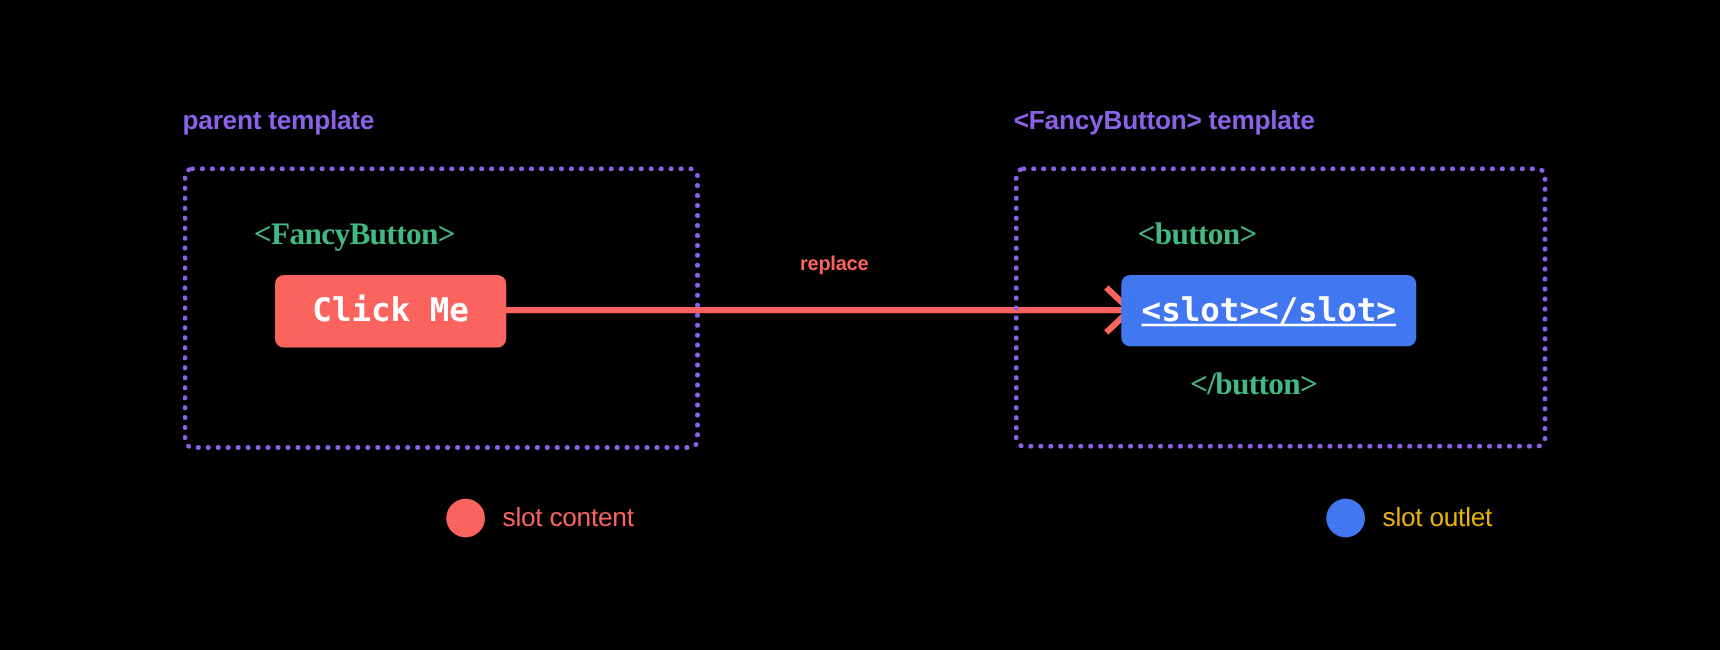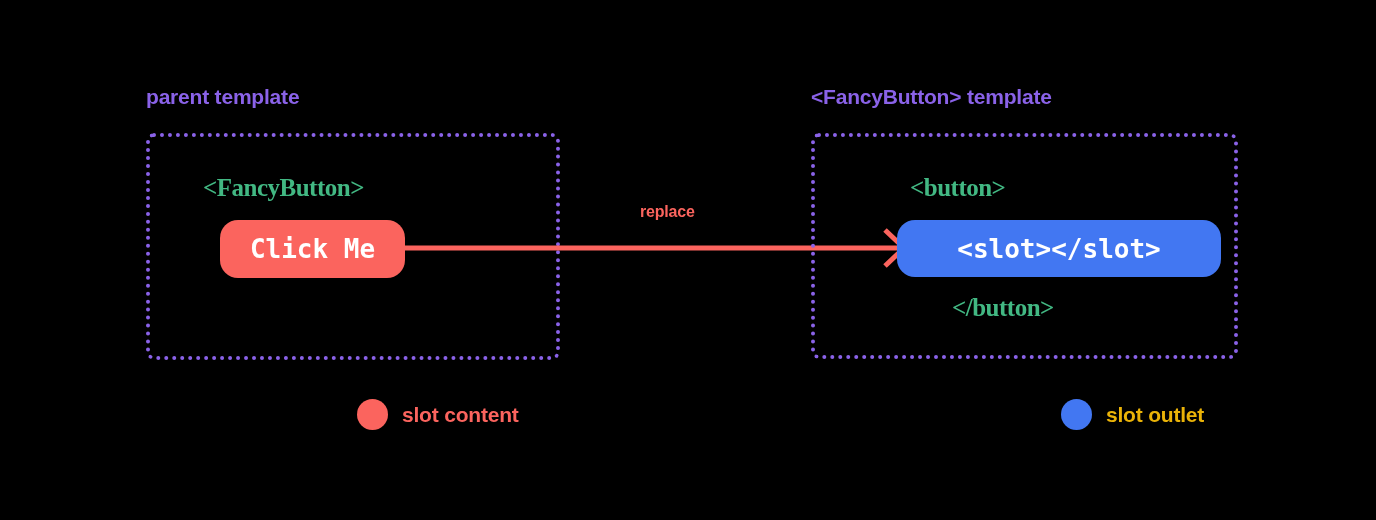--- a/index.html
+++ b/index.html
@@ -62,35 +62,36 @@
   #right-open  { left: 880px; top: 174px; margin-left: 30px; }
   #right-close { left: 952px; top: 294px; }
 
   
   .chip {
     position: absolute;
     box-sizing: border-box;
     display: flex;
     align-items: center;
     justify-content: center;
-    border-radius: 18px;
+    border-radius: 7px;
     font-family: "DejaVu Sans Mono", "Liberation Mono", monospace;
     font-weight: bold;
     font-size: 26px;
     letter-spacing: 0px;
     color: #ffffff;
     white-space: pre;
   }
   #chip-slot-content {
     left: 220px; top: 220px; width: 185px; height: 58px;
     background: #fb645e;
   }
   #chip-slot-outlet {
-    left: 897px; top: 220px; width: 324px; height: 57px;
+    left: 897px; top: 220px; width: 236px; height: 57px;
     background: #4277f2;
+    text-decoration: underline;
   }
 
   
   #arrow-svg {
     position: absolute;
     left: 404px;
     top: 225px;
     width: 510px;
     height: 46px;
   }
@@ -121,21 +122,21 @@
     width: 31px;
     height: 31px;
     border-radius: 50%;
     flex: 0 0 auto;
   }
   .legend-dot.coral { background: #fb645e; }
   .legend-dot.blue  { background: #4277f2; }
 
   .legend-label {
     font-family: "Liberation Sans", sans-serif;
-    font-weight: bold;
+    font-weight: normal;
     font-size: 21px;
     letter-spacing: -0.2px;
     white-space: pre;
   }
   .legend-label.coral { color: #fb645e; }
   .legend-label.blue  { color: #eab308; }
 </style>
 </head>
 <body>
 

